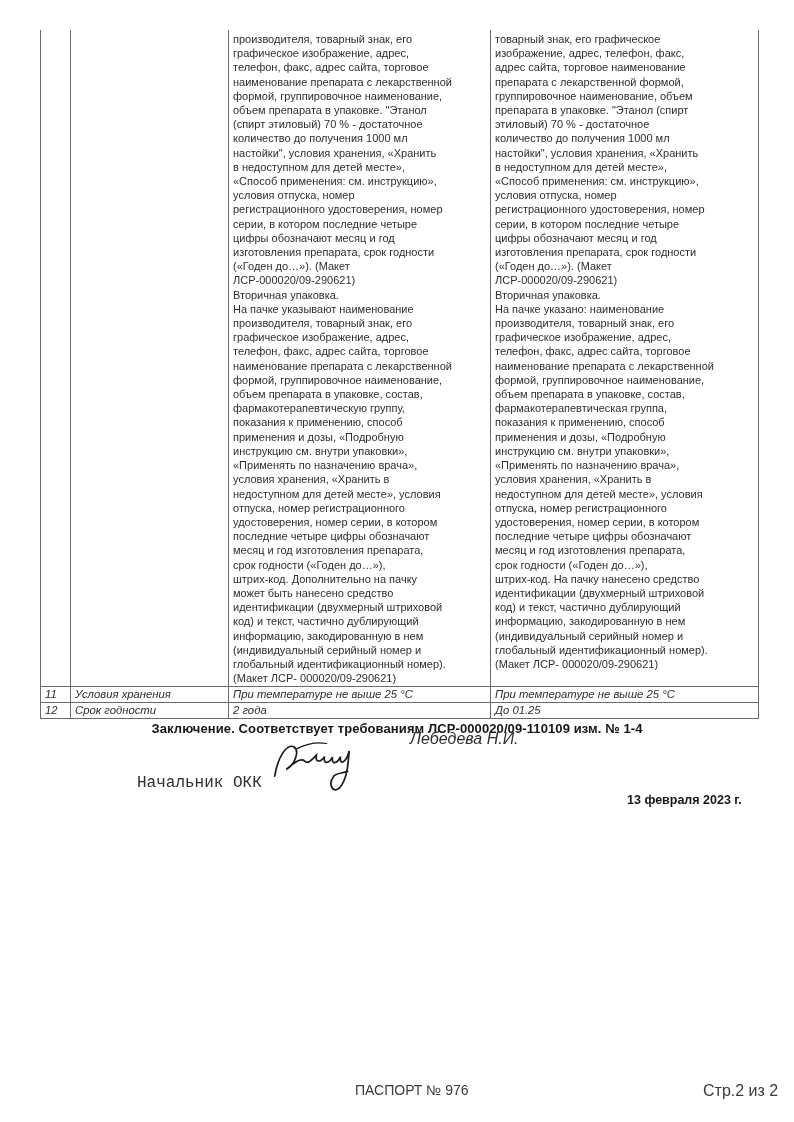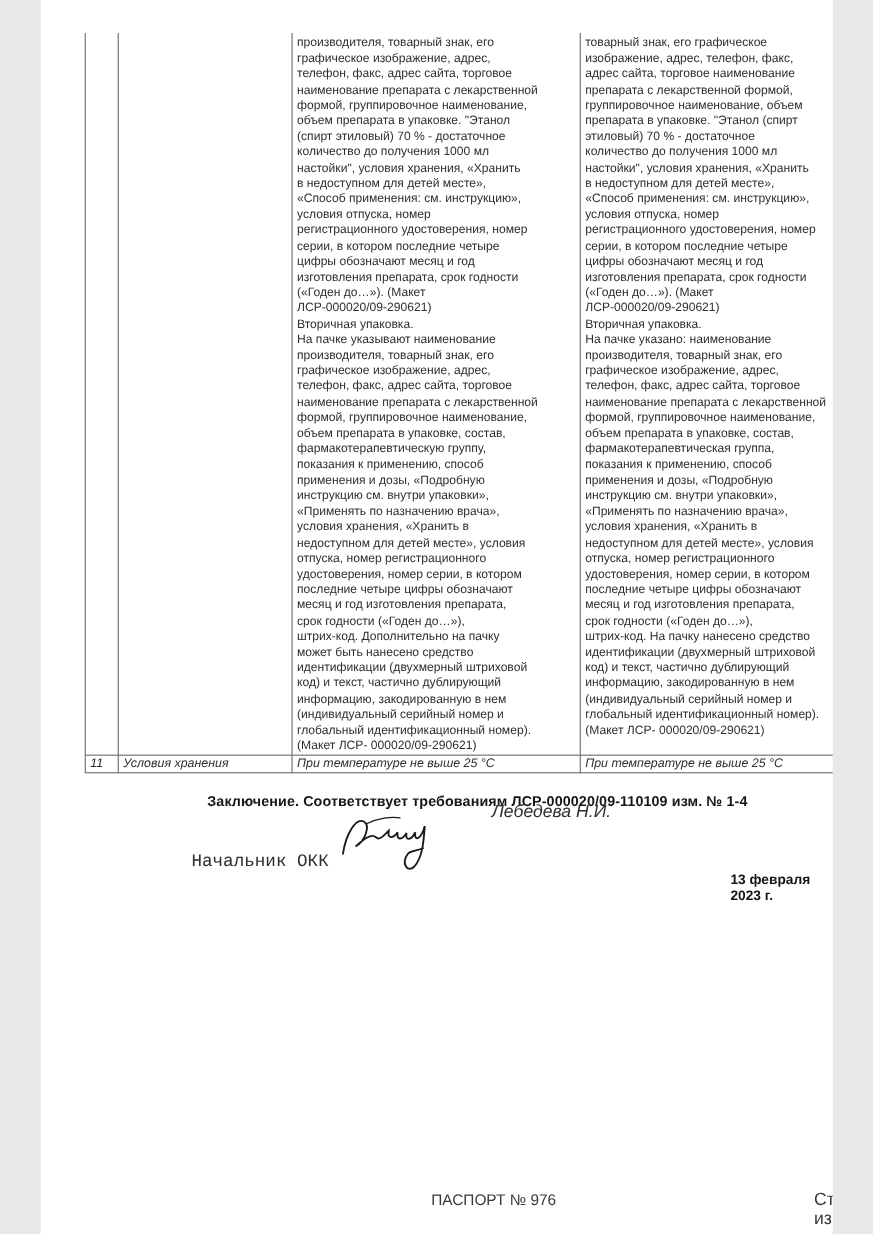--- a/index.html
+++ b/index.html
@@ -1,17 +1,17 @@
 <!DOCTYPE html>
 <html><head>
 <meta charset="utf-8">
 <style>
   html,body { margin:0; padding:0; background:#e8e8e8; }
   .page {
-    position:relative; width:720px; height:1122px; margin:0 auto;
+    position:relative; width:794px; height:1122px; margin:0 auto;
     background:#ffffff; font-family:"Liberation Sans", sans-serif;
     color:#2e2e2e; overflow:hidden;
   }
   .doc-table {
     position:absolute; left:40px; top:30px; width:718px;
     border-left:1px solid #6a6a6a; box-sizing:border-box;
   }
   .trow { display:grid; grid-template-columns:30px 158px 262px 268px; }
   .cell {
     border-right:1px solid #6a6a6a; border-bottom:1px solid #6a6a6a;
@@ -134,20 +134,26 @@
 (Макет ЛСР- 000020/09-290621)</div>
     </div>
 
     <div class="trow row-sm">
       <div class="cell">11</div>
       <div class="cell">Условия хранения</div>
       <div class="cell">При температуре не выше 25 °С</div>
       <div class="cell">При температуре не выше 25 °С</div>
     </div>
 
+    <div class="trow row-sm">
+      <div class="cell">12</div>
+      <div class="cell">Срок годности</div>
+      <div class="cell">2 года</div>
+      <div class="cell">До 01.25</div>
+    </div>
 
   </div>
 
   <div class="conclusion">Заключение. Соответствует требованиям ЛСР-000020/09-110109 изм. № 1-4</div>
 
   <div class="sig-role">Начальник ОКК</div>
 
   <svg class="sig-mark" width="105" height="62" viewBox="0 0 105 62">
     <path d="M6,40 C10,22 20,8 27,12 C33,16 27,30 18,34 C26,28 33,23 37,27 C40,31 45,25 49,22 C47,30 53,29 57,24 C55,32 61,31 65,25 C63,33 69,32 73,25 C71,34 78,32 82,20 C80,34 78,48 70,56 C63,62 58,52 65,44 C68,41 74,42 79,40" fill="none" stroke="#1a1a1a" stroke-width="1.7" stroke-linecap="round"></path>
     <path d="M30,14 C40,10 52,9 60,11" fill="none" stroke="#1a1a1a" stroke-width="1.2" stroke-linecap="round"></path>

